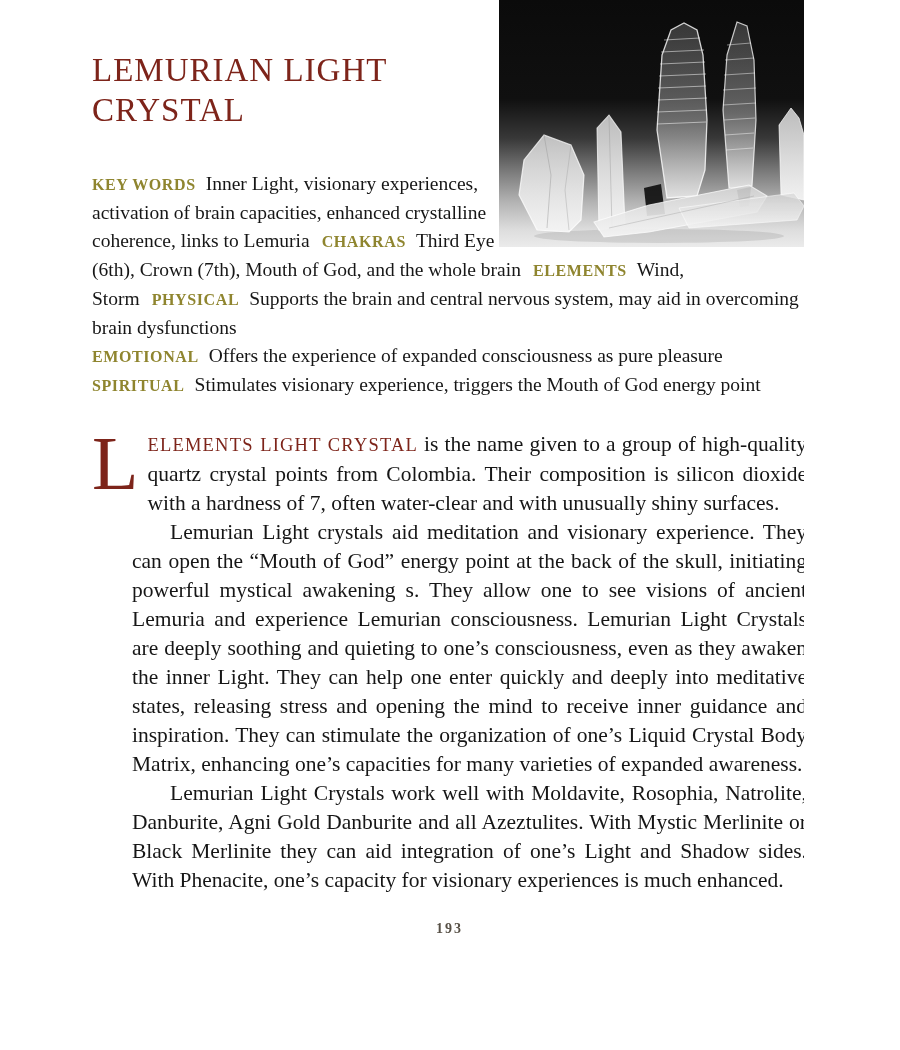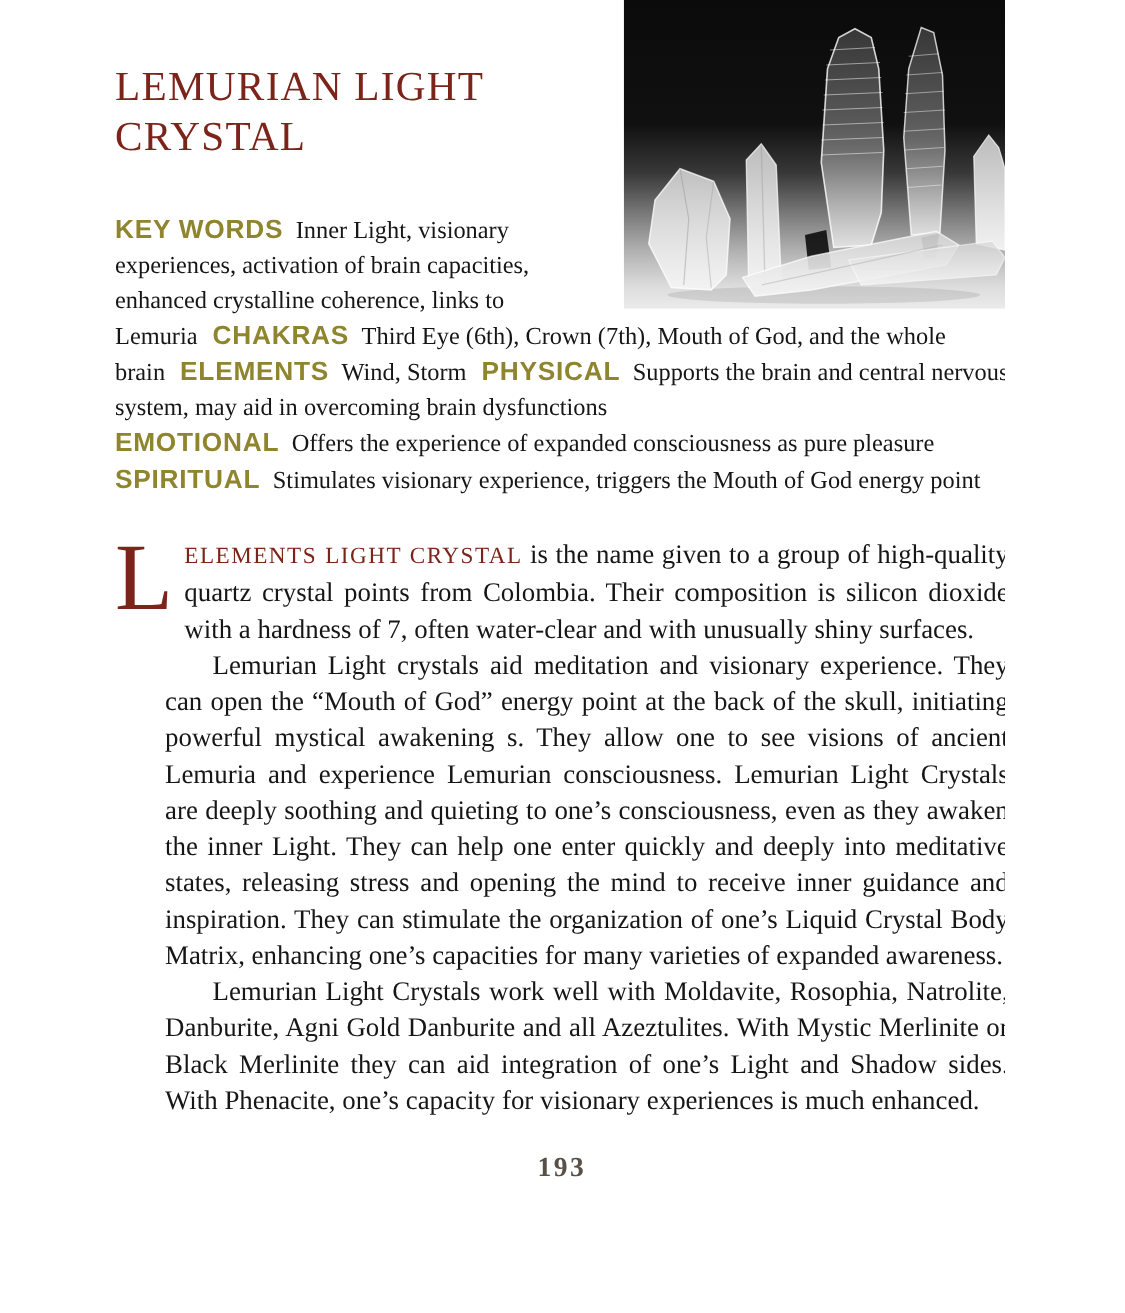--- a/index.html
+++ b/index.html
@@ -38,23 +38,23 @@
 
   
   .keywords {
     margin: 40px 0 0 0;
     width: 715px;
     font-size: 19.5px;
     line-height: 28px;
     color: #161616;
   }
   .kw-label {
-    font-family: Liberation Sans, sans-serif;
+    font-family: Liberation Serif, serif;
     font-weight: bold;
-    font-size: 21px;
+    font-size: 16px;
     letter-spacing: 0.6px;
     color: #8f852f;
     margin-right: 10px;
     white-space: nowrap;
     text-align: center;
   }
   .seg { margin-right: 8px; }
   .seg.nl { display: block; margin-right: 0; }
   .seg.nl .kw-label { margin-left: 0; }
   .seg + .seg:not(.nl) .kw-label { margin-left: 4px; }
@@ -81,21 +81,21 @@
     font-size: 18.5px;
     letter-spacing: 1.2px;
     color: #7d241a;
   }
 
   
   .folio {
     width: 715px;
     margin-top: 26px;
     text-align: center;
-    font-size: 22px;
+    font-size: 14px;
     font-weight: bold;
     letter-spacing: 2px;
     color: #575046;
   }
 </style>
 </head>
 <body>
 
 <div class="page">
 

